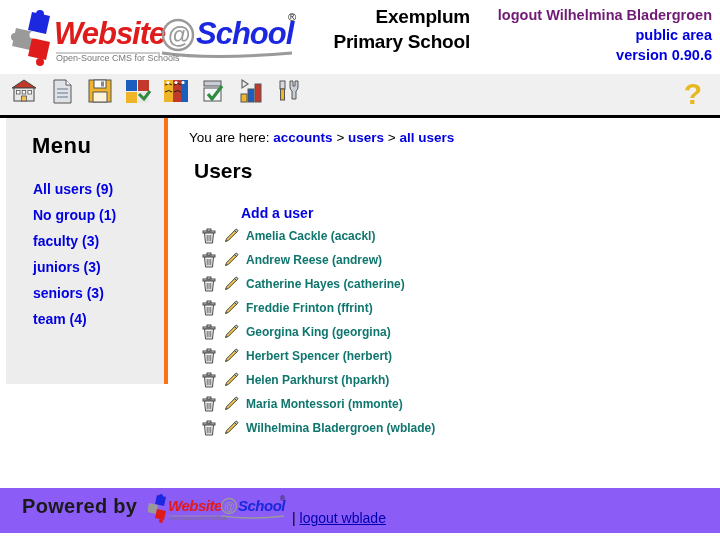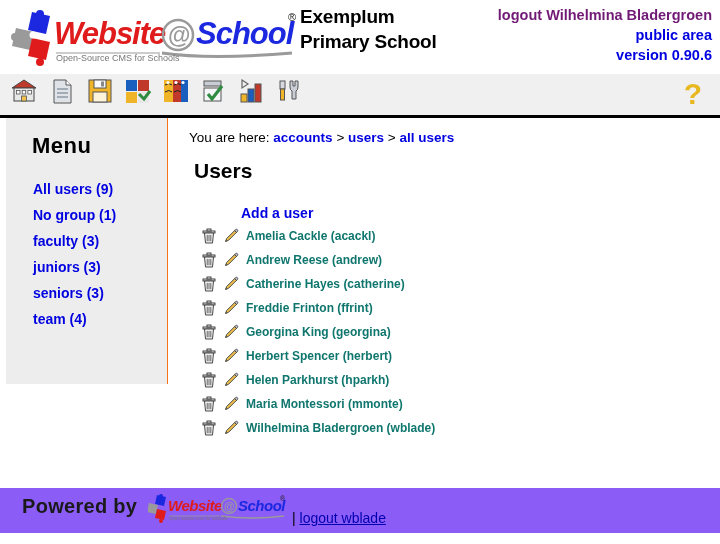--- a/index.html
+++ b/index.html
@@ -33,21 +33,21 @@
     width: 290px;
     height: 58px;
   }
   .logo-svg { display:block; }
 
   .school-name {
     position: absolute;
     left: 300px;
     top: 4px;
     width: 170px;
-    text-align: left;
+    text-align: right;
     font-family: "Liberation Sans", sans-serif;
     font-size: 19px;
     font-weight: bold;
     line-height: 25px;
     color: #000000;
     letter-spacing: -0.2px;
   }
   .header-right {
     position: absolute;
     right: 8px;
@@ -116,21 +116,21 @@
     height: 363px;
     background: #ffffff;
   }
   .sidebar {
     position: absolute;
     left: 6px;
     top: 0;
     width: 162px;
     height: 266px;
     background: #ededed;
-    border-right: 1px solid #f97316;
+    border-right: 4px solid #f97316;
     box-sizing: border-box;
   }
   .menu-title {
     margin: 15px 0 0 26px;
     font-size: 22px;
     font-weight: bold;
     color: #000000;
     letter-spacing: 0.5px;
   }
   .menu-list {

